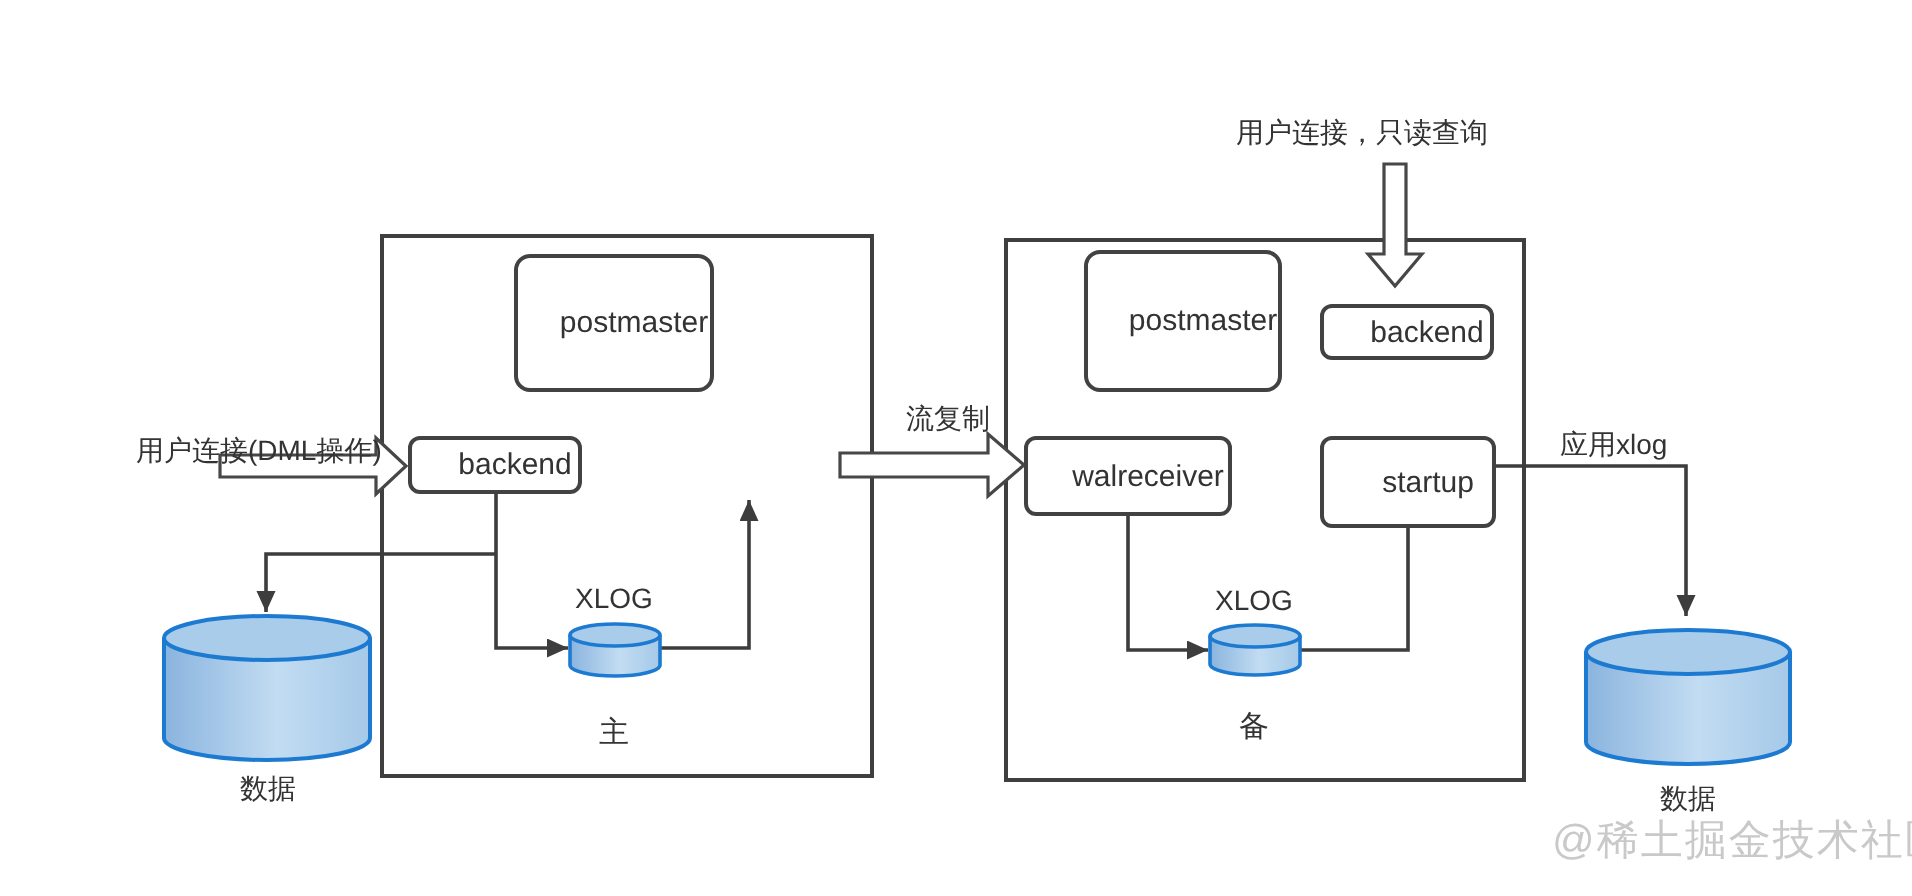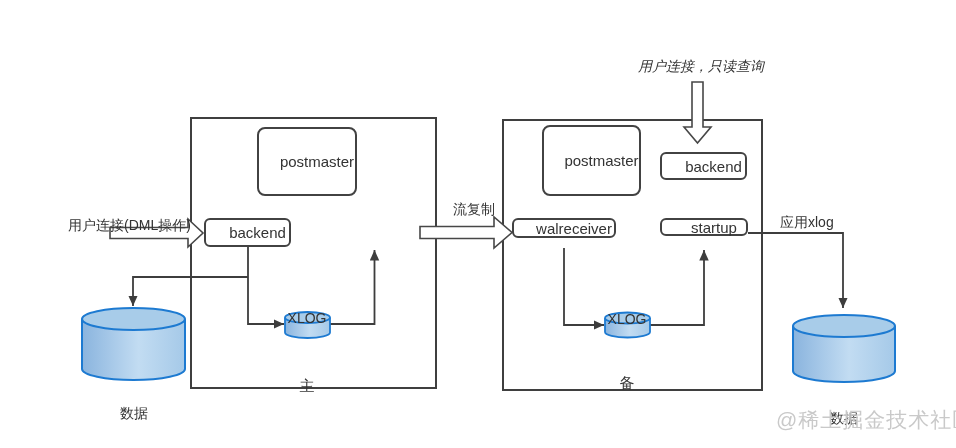--- a/index.html
+++ b/index.html
@@ -28,21 +28,21 @@
     font-size:15px;color:#333333;
     white-space:nowrap;
     padding-left:20px;
   }
   .node.big{border-radius:8px;}
   .lbl{
     position:absolute;
     font-size:14px;color:#333333;
     white-space:nowrap;line-height:1.2;
   }
-  .lbl.centered{transform:translateX(-50%);margin-top:19px;}
+  .lbl.centered{transform:translateX(-50%);}
   .role{font-size:15px;}
   .watermark{
     position:absolute;
     font-size:21px;
     color:#c9c9c9;
     letter-spacing:1px;
     white-space:nowrap;
   }
 </style>
 </head>
@@ -96,26 +96,26 @@
       <path d="M605,318 L605,332 A22.5,5.5 0 0,0 650,332 L650,318" fill="url(#cylGrad)" stroke="#1d7ad1" stroke-width="1.8"></path>
       <ellipse cx="627.5" cy="318" rx="22.5" ry="5.5" fill="#a8cce9" stroke="#1d7ad1" stroke-width="1.8"></ellipse>
     </g>
   </svg>
 
   <div class="node big" style="left:257px;top:127px;width:100px;height:69px;">postmaster</div>
   <div class="node" style="left:204px;top:218px;width:87px;height:29px;">backend</div>
 
   <div class="node big" style="left:542px;top:125px;width:99px;height:71px;">postmaster</div>
   <div class="node" style="left:660px;top:152px;width:87px;height:28px;">backend</div>
-  <div class="node" style="left:512px;top:218px;width:104px;height:20px;">walreceiver</div>
-  <div class="node" style="left:660px;top:218px;width:88px;height:18px;">startup</div>
+  <div class="node" style="left:512px;top:218px;width:104px;height:40px;">walreceiver</div>
+  <div class="node" style="left:660px;top:218px;width:88px;height:46px;">startup</div>
 
   <div class="lbl" style="left:68px;top:207px;margin-top:10px;">用户连接(DML操作)</div>
   <div class="lbl" style="left:453px;top:201px;">流复制</div>
-  <div class="lbl" style="left:638px;top:58px;font-style:italic;">用户连接，只读查询</div>
+  <div class="lbl" style="left:618px;top:58px;">用户连接，只读查询</div>
   <div class="lbl" style="left:780px;top:214px;">应用xlog</div>
 
   <div class="lbl centered" style="left:307px;top:291px;">XLOG</div>
   <div class="lbl centered" style="left:627px;top:292px;">XLOG</div>
   <div class="lbl centered role" style="left:307px;top:358px;">主</div>
   <div class="lbl centered role" style="left:627px;top:355px;">备</div>
   <div class="lbl centered" style="left:134px;top:386px;">数据</div>
   <div class="lbl centered" style="left:844px;top:391px;">数据</div>
 
   <div class="watermark" style="left:776px;top:406px;">@稀土掘金技术社区</div>

